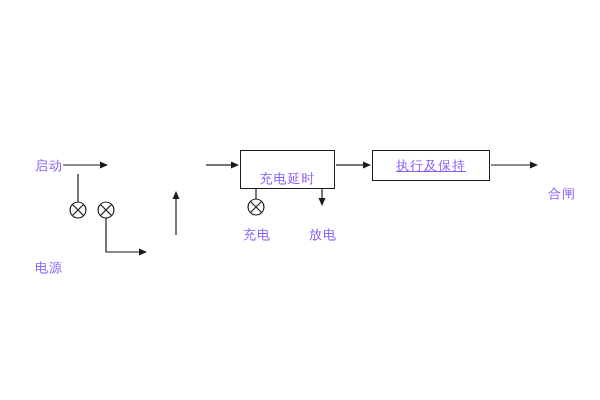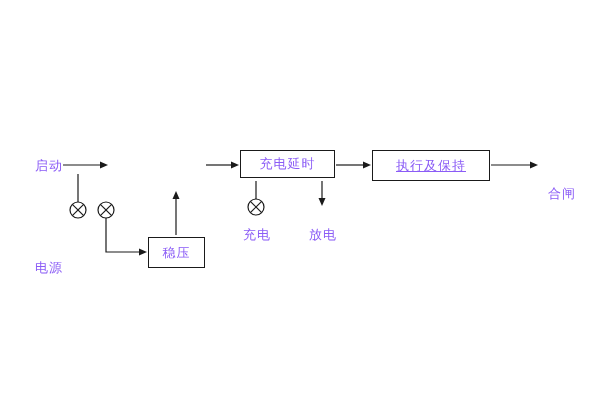--- a/index.html
+++ b/index.html
@@ -128,25 +128,22 @@
 
   <div class="label" style="left:548px; top:158px;margin-top:28px;">合闸</div>
 
   <div class="label" style="left:35px; top:260px;">电源</div>
 
   <div class="label" style="left:243px; top:227px;">充电</div>
 
   <div class="label" style="left:309px; top:227px;">放电</div>
 
 
-  <div class="box" style="left:240px; top:150px; width:95px; height:28px;">
+  <div class="box" style="left:240px; top:150px; width:95px; height:39px;align-items:flex-end;">
     <span>充电延时</span>
   </div>
 
   <div class="box" style="left:372px; top:150px; width:118px; height:31px;text-decoration:underline;">
     <span>执行及保持</span>
   </div>
 
-  <div class="box" style="left:148px; top:237px; width:57px; height:31px;">
-    <span>稳压</span>
-  </div>
 
 </div>
 
 </body></html>

